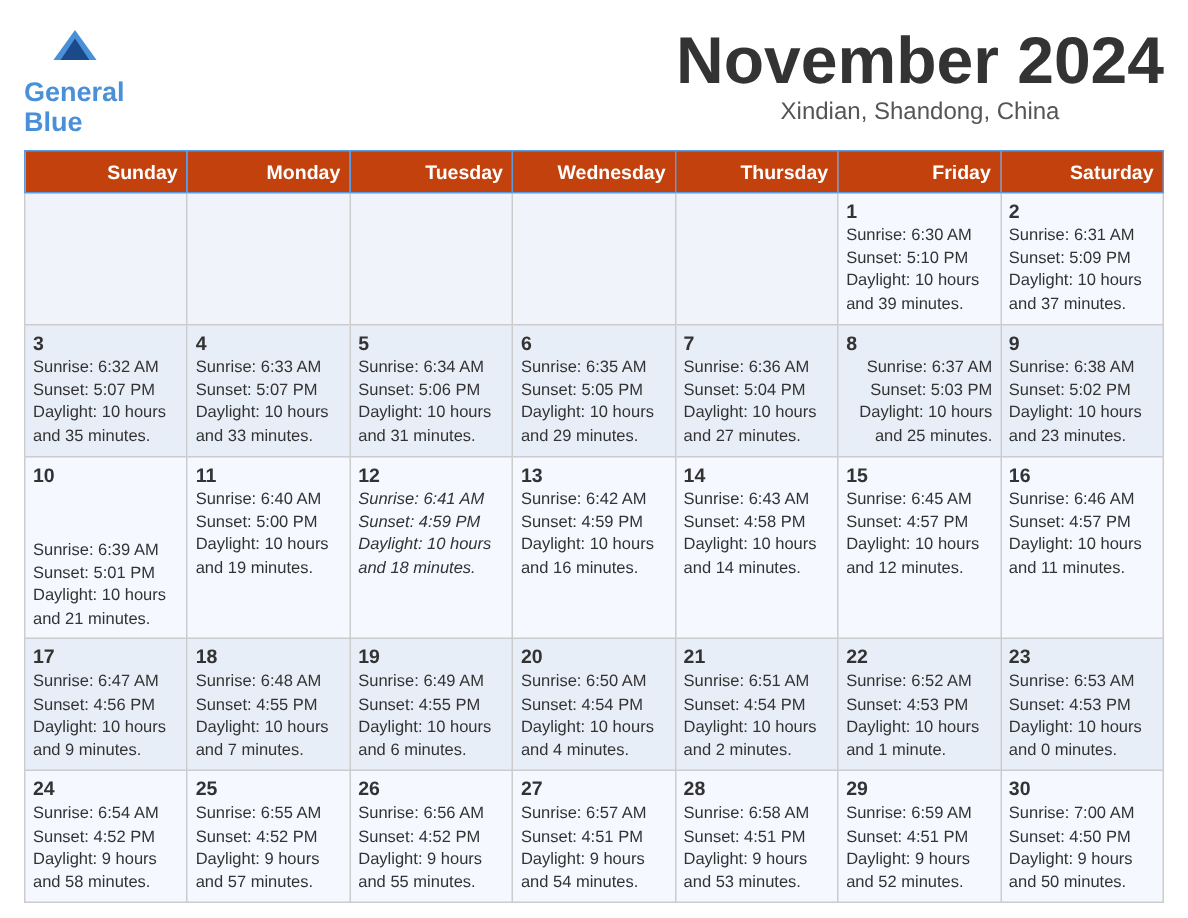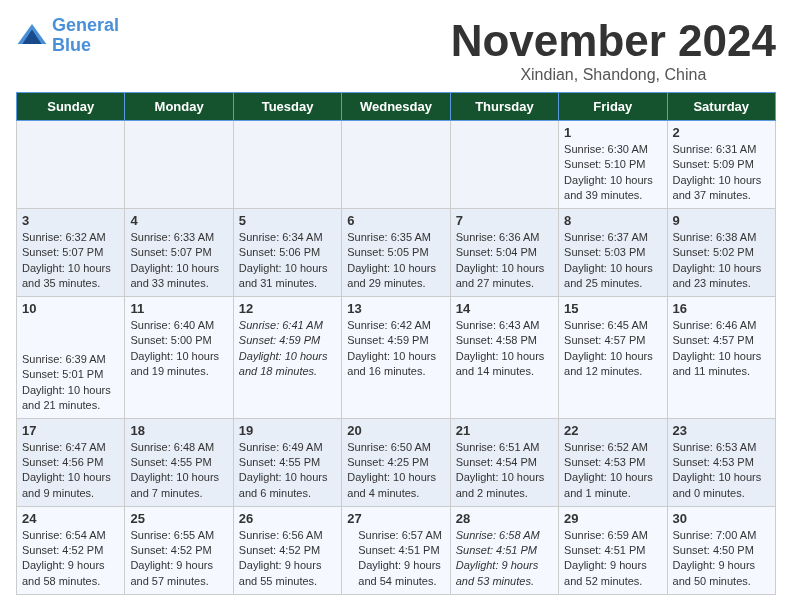--- a/index.html
+++ b/index.html
@@ -13,20 +13,21 @@
     .header-area {
       display: flex;
       justify-content: space-between;
       align-items: flex-start;
       margin-bottom: 8px;
     }
     .logo {
       display: flex;
       align-items: center;
       gap: 4px;
+      flex-direction: column;
     }
     .logo-text {
       font-size: 18px;
       font-weight: bold;
       color: #1a4a8a;
       line-height: 1.1;
     }
     .logo-text span {
       color: #4a90d9;
     }
@@ -46,23 +47,23 @@
       font-size: 16px;
       color: #555;
       text-align: center;
     }
     table {
       width: 100%;
       border-collapse: collapse;
       table-layout: fixed;
     }
     thead tr th {
-      background-color: #14532d;
+      background-color: #c2410c;
       color: #fff;
-      text-align: center;
+      text-align: right;
       padding: 6px 6px;
       font-size: 13px;
       border: 1px solid #5a9ae0;
     }
     tbody tr td {
       border: 1px solid #ccc;
       vertical-align: top;
       padding: 4px 5px;
       font-size: 11px;
       color: #333;
@@ -176,21 +177,21 @@
         </td>
         <td>
           <div class="day-number">7</div>
           <div class="day-info" style="white-space: pre-line;">Sunrise: 6:36 AM
 Sunset: 5:04 PM
 Daylight: 10 hours
 and 27 minutes.</div>
         </td>
         <td>
           <div class="day-number">8</div>
-          <div class="day-info" style="white-space: pre-line;">Sunrise: 6:37 AM
+          <div class="day-info" style="white-space: pre-line; text-align: right;">Sunrise: 6:37 AM
 Sunset: 5:03 PM
 Daylight: 10 hours
 and 25 minutes.</div>
         </td>
         <td>
           <div class="day-number">9</div>
           <div class="day-info" style="white-space: pre-line;">Sunrise: 6:38 AM
 Sunset: 5:02 PM
 Daylight: 10 hours
 and 23 minutes.</div>
@@ -265,21 +266,21 @@
         <td>
           <div class="day-number">19</div>
           <div class="day-info" style="white-space: pre-line;">Sunrise: 6:49 AM
 Sunset: 4:55 PM
 Daylight: 10 hours
 and 6 minutes.</div>
         </td>
         <td>
           <div class="day-number">20</div>
           <div class="day-info" style="white-space: pre-line;">Sunrise: 6:50 AM
-Sunset: 4:25 PM
+Sunset: 4:54 PM
 Daylight: 10 hours
 and 4 minutes.</div>
         </td>
         <td>
           <div class="day-number">21</div>
           <div class="day-info" style="white-space: pre-line;">Sunrise: 6:51 AM
 Sunset: 4:54 PM
 Daylight: 10 hours
 and 2 minutes.</div>
         </td>
@@ -315,28 +316,28 @@
         </td>
         <td>
           <div class="day-number">26</div>
           <div class="day-info" style="white-space: pre-line;">Sunrise: 6:56 AM
 Sunset: 4:52 PM
 Daylight: 9 hours
 and 55 minutes.</div>
         </td>
         <td>
           <div class="day-number">27</div>
-          <div class="day-info" style="white-space: pre-line; margin-left: 11px;">Sunrise: 6:57 AM
+          <div class="day-info" style="white-space: pre-line;">Sunrise: 6:57 AM
 Sunset: 4:51 PM
 Daylight: 9 hours
 and 54 minutes.</div>
         </td>
         <td>
           <div class="day-number">28</div>
-          <div class="day-info" style="white-space: pre-line; font-style: italic;">Sunrise: 6:58 AM
+          <div class="day-info" style="white-space: pre-line;">Sunrise: 6:58 AM
 Sunset: 4:51 PM
 Daylight: 9 hours
 and 53 minutes.</div>
         </td>
         <td>
           <div class="day-number">29</div>
           <div class="day-info" style="white-space: pre-line;">Sunrise: 6:59 AM
 Sunset: 4:51 PM
 Daylight: 9 hours
 and 52 minutes.</div>

